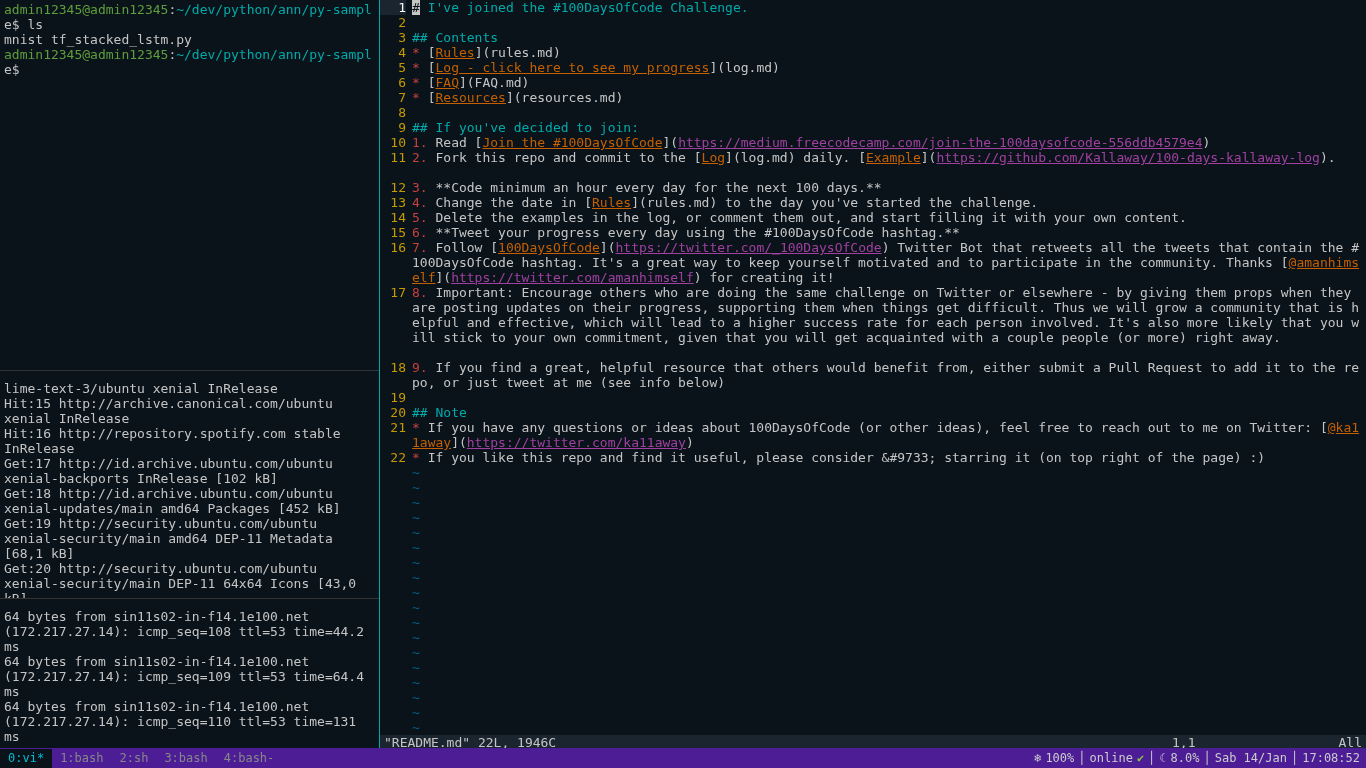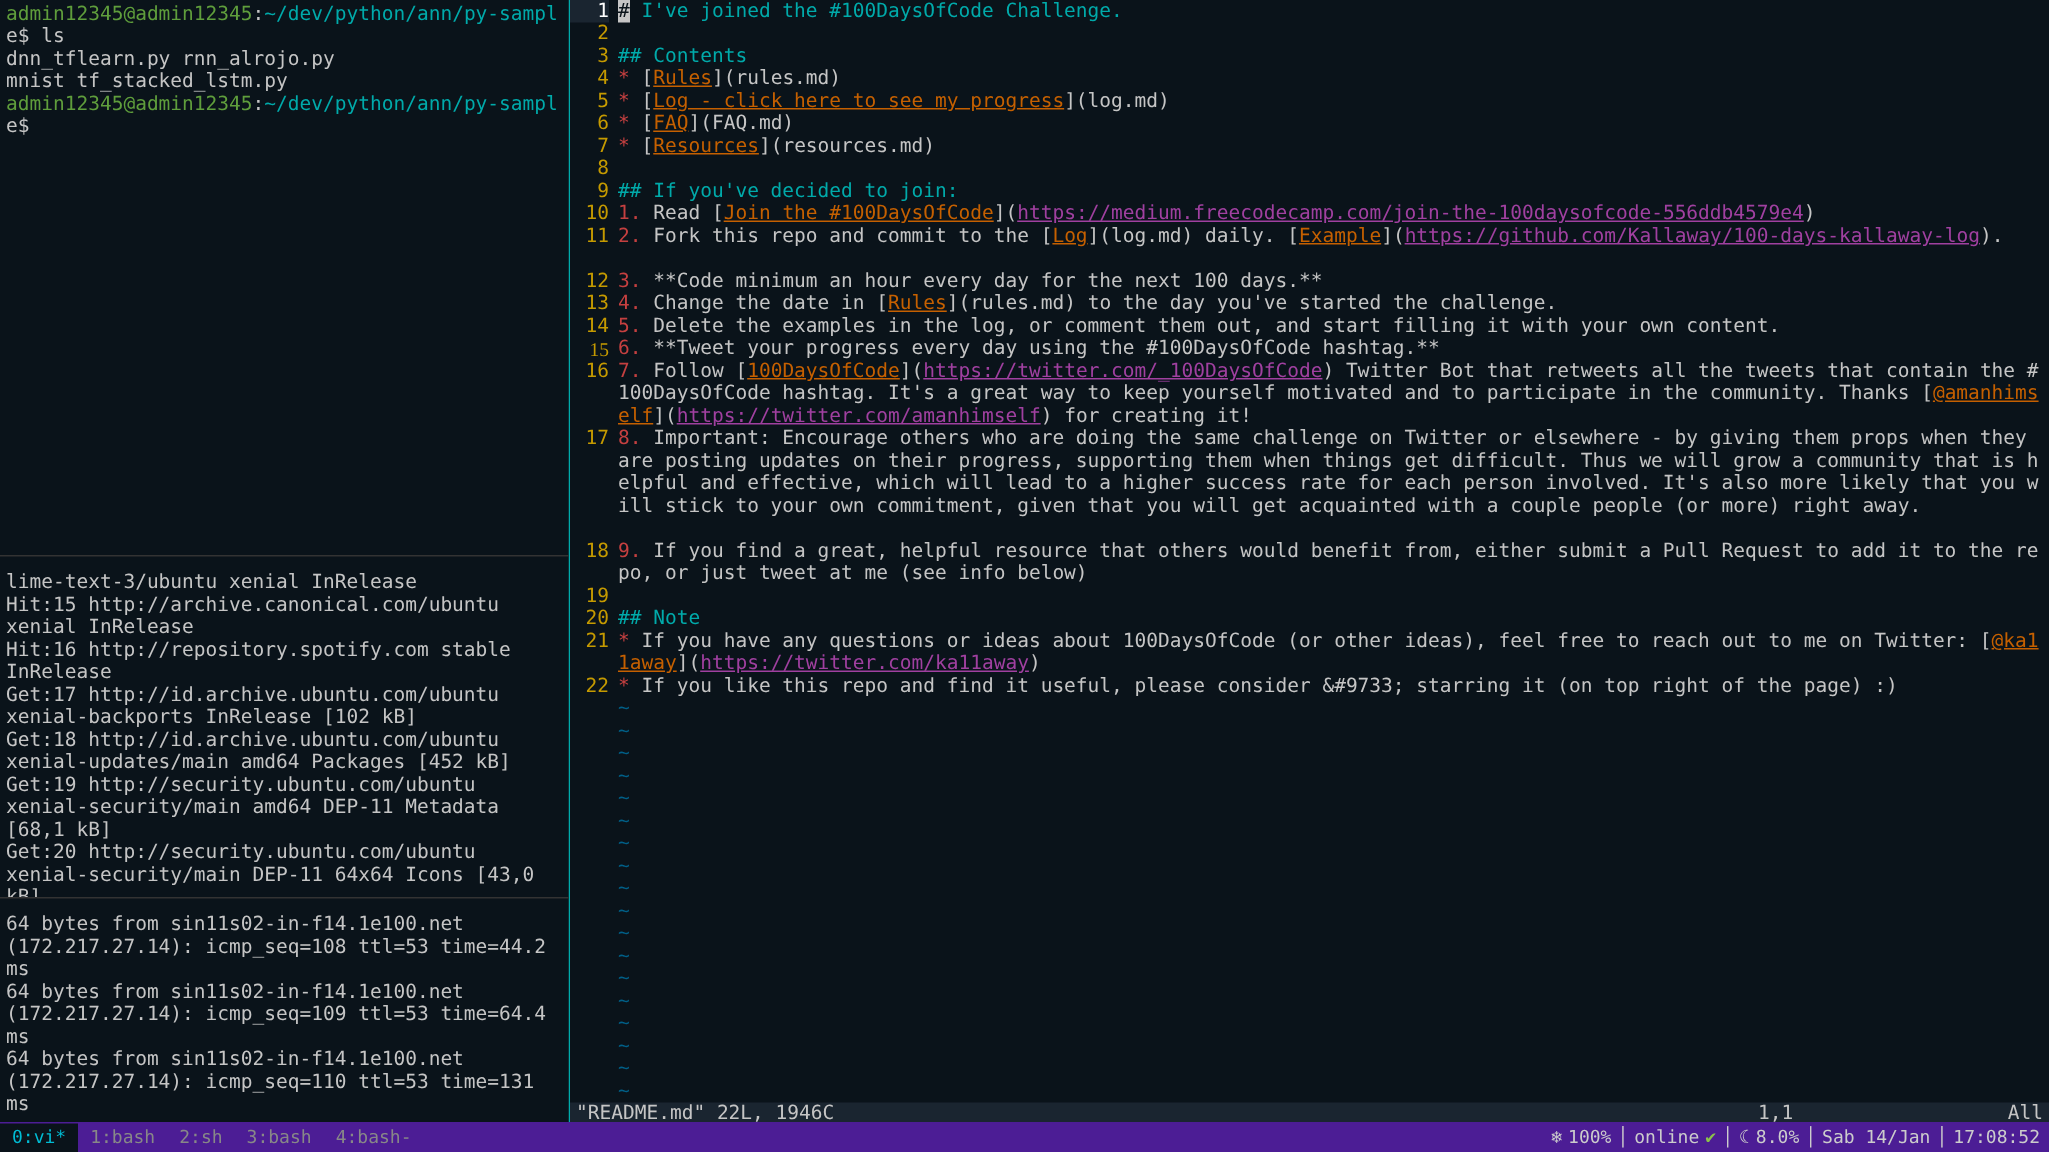--- a/index.html
+++ b/index.html
@@ -86,21 +86,20 @@
   .cursor-block { background: #c5c5c5; color: #0a131a; }
 </style>
 </head>
 <body>
 
 <div class="container">
   <div class="left-col">
     <div class="pane pane-top">
       <div><span class="prompt-user">admin12345@admin12345</span><span>:</span><span class="prompt-path">~/dev/python/ann/py-sampl</span></div>
       <div>e$ ls</div>
-      <div>dnn_tflearn.py  rnn_alrojo.py</div>
       <div>mnist           tf_stacked_lstm.py</div>
       <div><span class="prompt-user">admin12345@admin12345</span><span>:</span><span class="prompt-path">~/dev/python/ann/py-sampl</span></div>
       <div>e$ </div>
     </div>
     <div class="pane pane-mid" id="mid-pane">
         <div>lime-text-3/ubuntu xenial InRelease</div>
         <div>Hit:15 http://archive.canonical.com/ubuntu xenial InRelease</div>
         <div>Hit:16 http://repository.spotify.com stable InRelease</div>
         <div>Get:17 http://id.archive.ubuntu.com/ubuntu xenial-backports InRelease [102 kB]</div>
         <div>Get:18 http://id.archive.ubuntu.com/ubuntu xenial-updates/main amd64 Packages [452 kB]</div>
@@ -123,21 +122,21 @@
           <div style="height: 15px;">5</div>
           <div style="height: 15px;">6</div>
           <div style="height: 15px;">7</div>
           <div style="height: 15px;">8</div>
           <div style="height: 15px;">9</div>
           <div style="height: 15px;">10</div>
           <div style="height: 30px;">11</div>
           <div style="height: 15px;">12</div>
           <div style="height: 15px;">13</div>
           <div style="height: 15px;">14</div>
-          <div style="height: 15px; font-family: Liberation Serif, serif;">15</div>
+          <div style="height: 15px;">15</div>
           <div style="height: 45px;">16</div>
           <div style="height: 75px;">17</div>
           <div style="height: 30px;">18</div>
           <div style="height: 15px;">19</div>
           <div style="height: 15px;">20</div>
           <div style="height: 30px;">21</div>
           <div style="height: 15px;">22</div>
           <div>&nbsp;</div>
           <div>&nbsp;</div>
           <div>&nbsp;</div>

